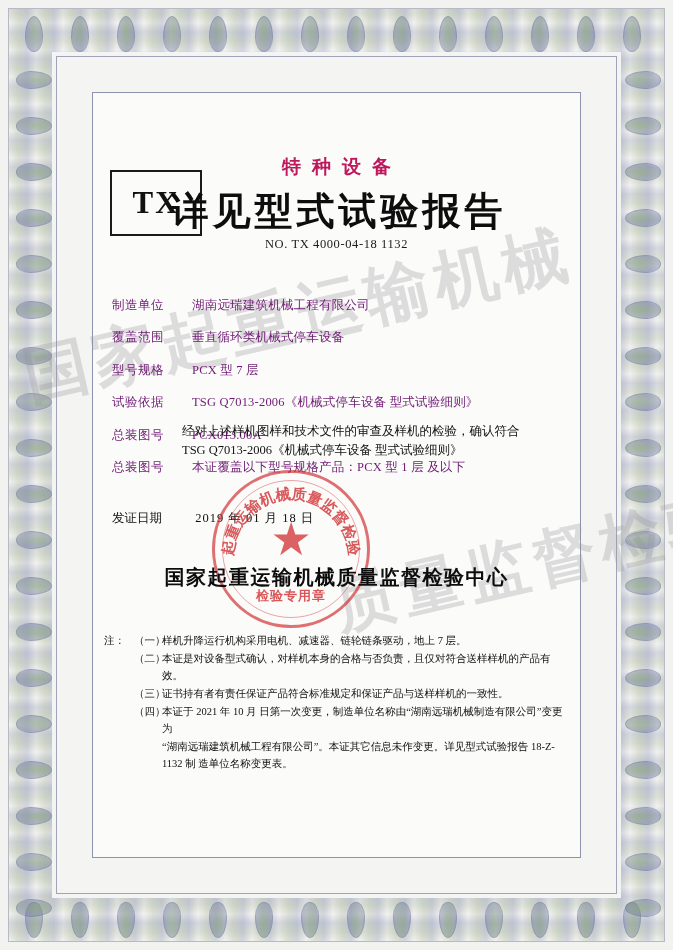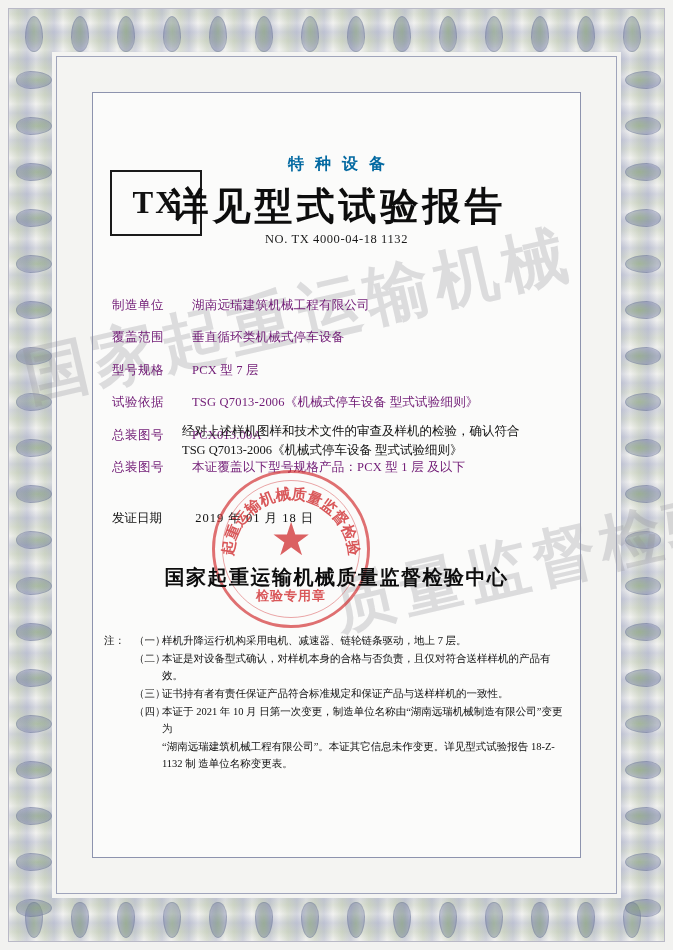--- a/index.html
+++ b/index.html
@@ -90,23 +90,23 @@
     color: #111;
   }
 
   .title-block {
     position: absolute;
     left: 0; right: 0;
     top: 62px;
     text-align: center;
   }
   .title-small {
-    font-size: 16px;
+    font-size: 19px;
     letter-spacing: 11px;
-    color: #0369a1;
+    color: #be185d;
     font-weight: bold;
     padding-left: 11px;
     font-family: "Liberation Serif", serif;
   }
   .title-big {
     margin-top: 6px;
     font-size: 38px;
     font-weight: bold;
     letter-spacing: 4px;
     color: #0d0d0d;

